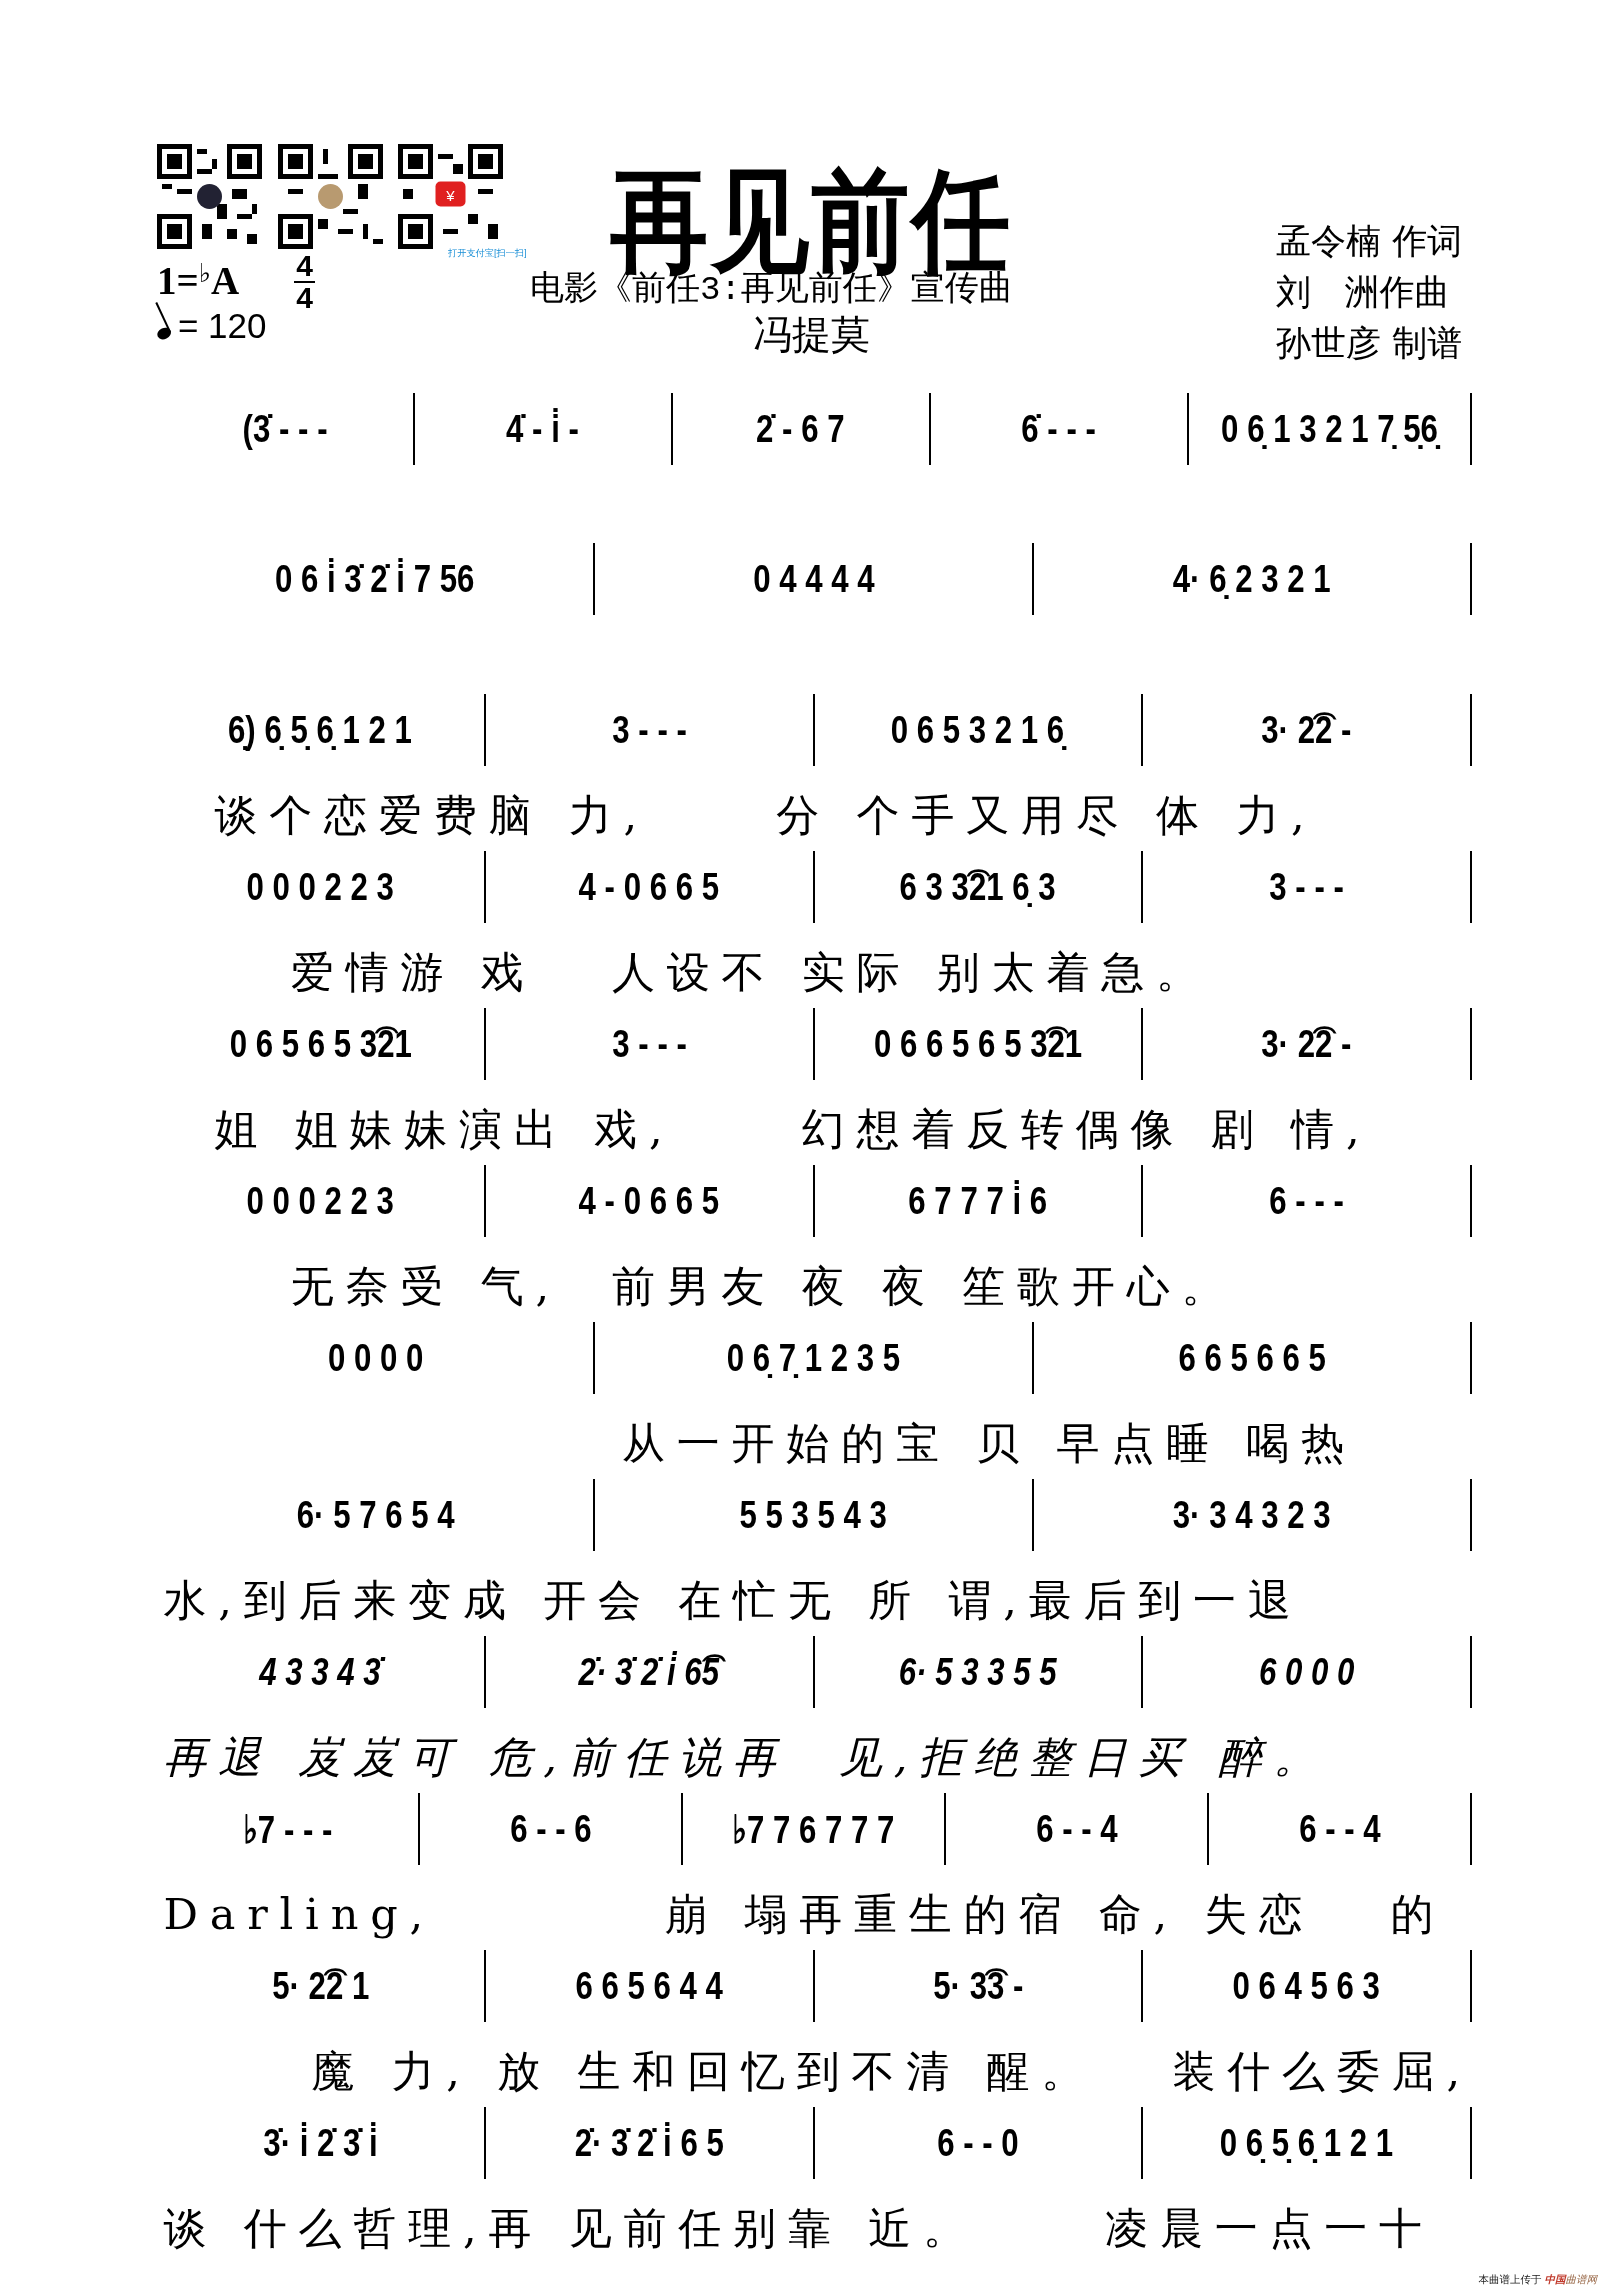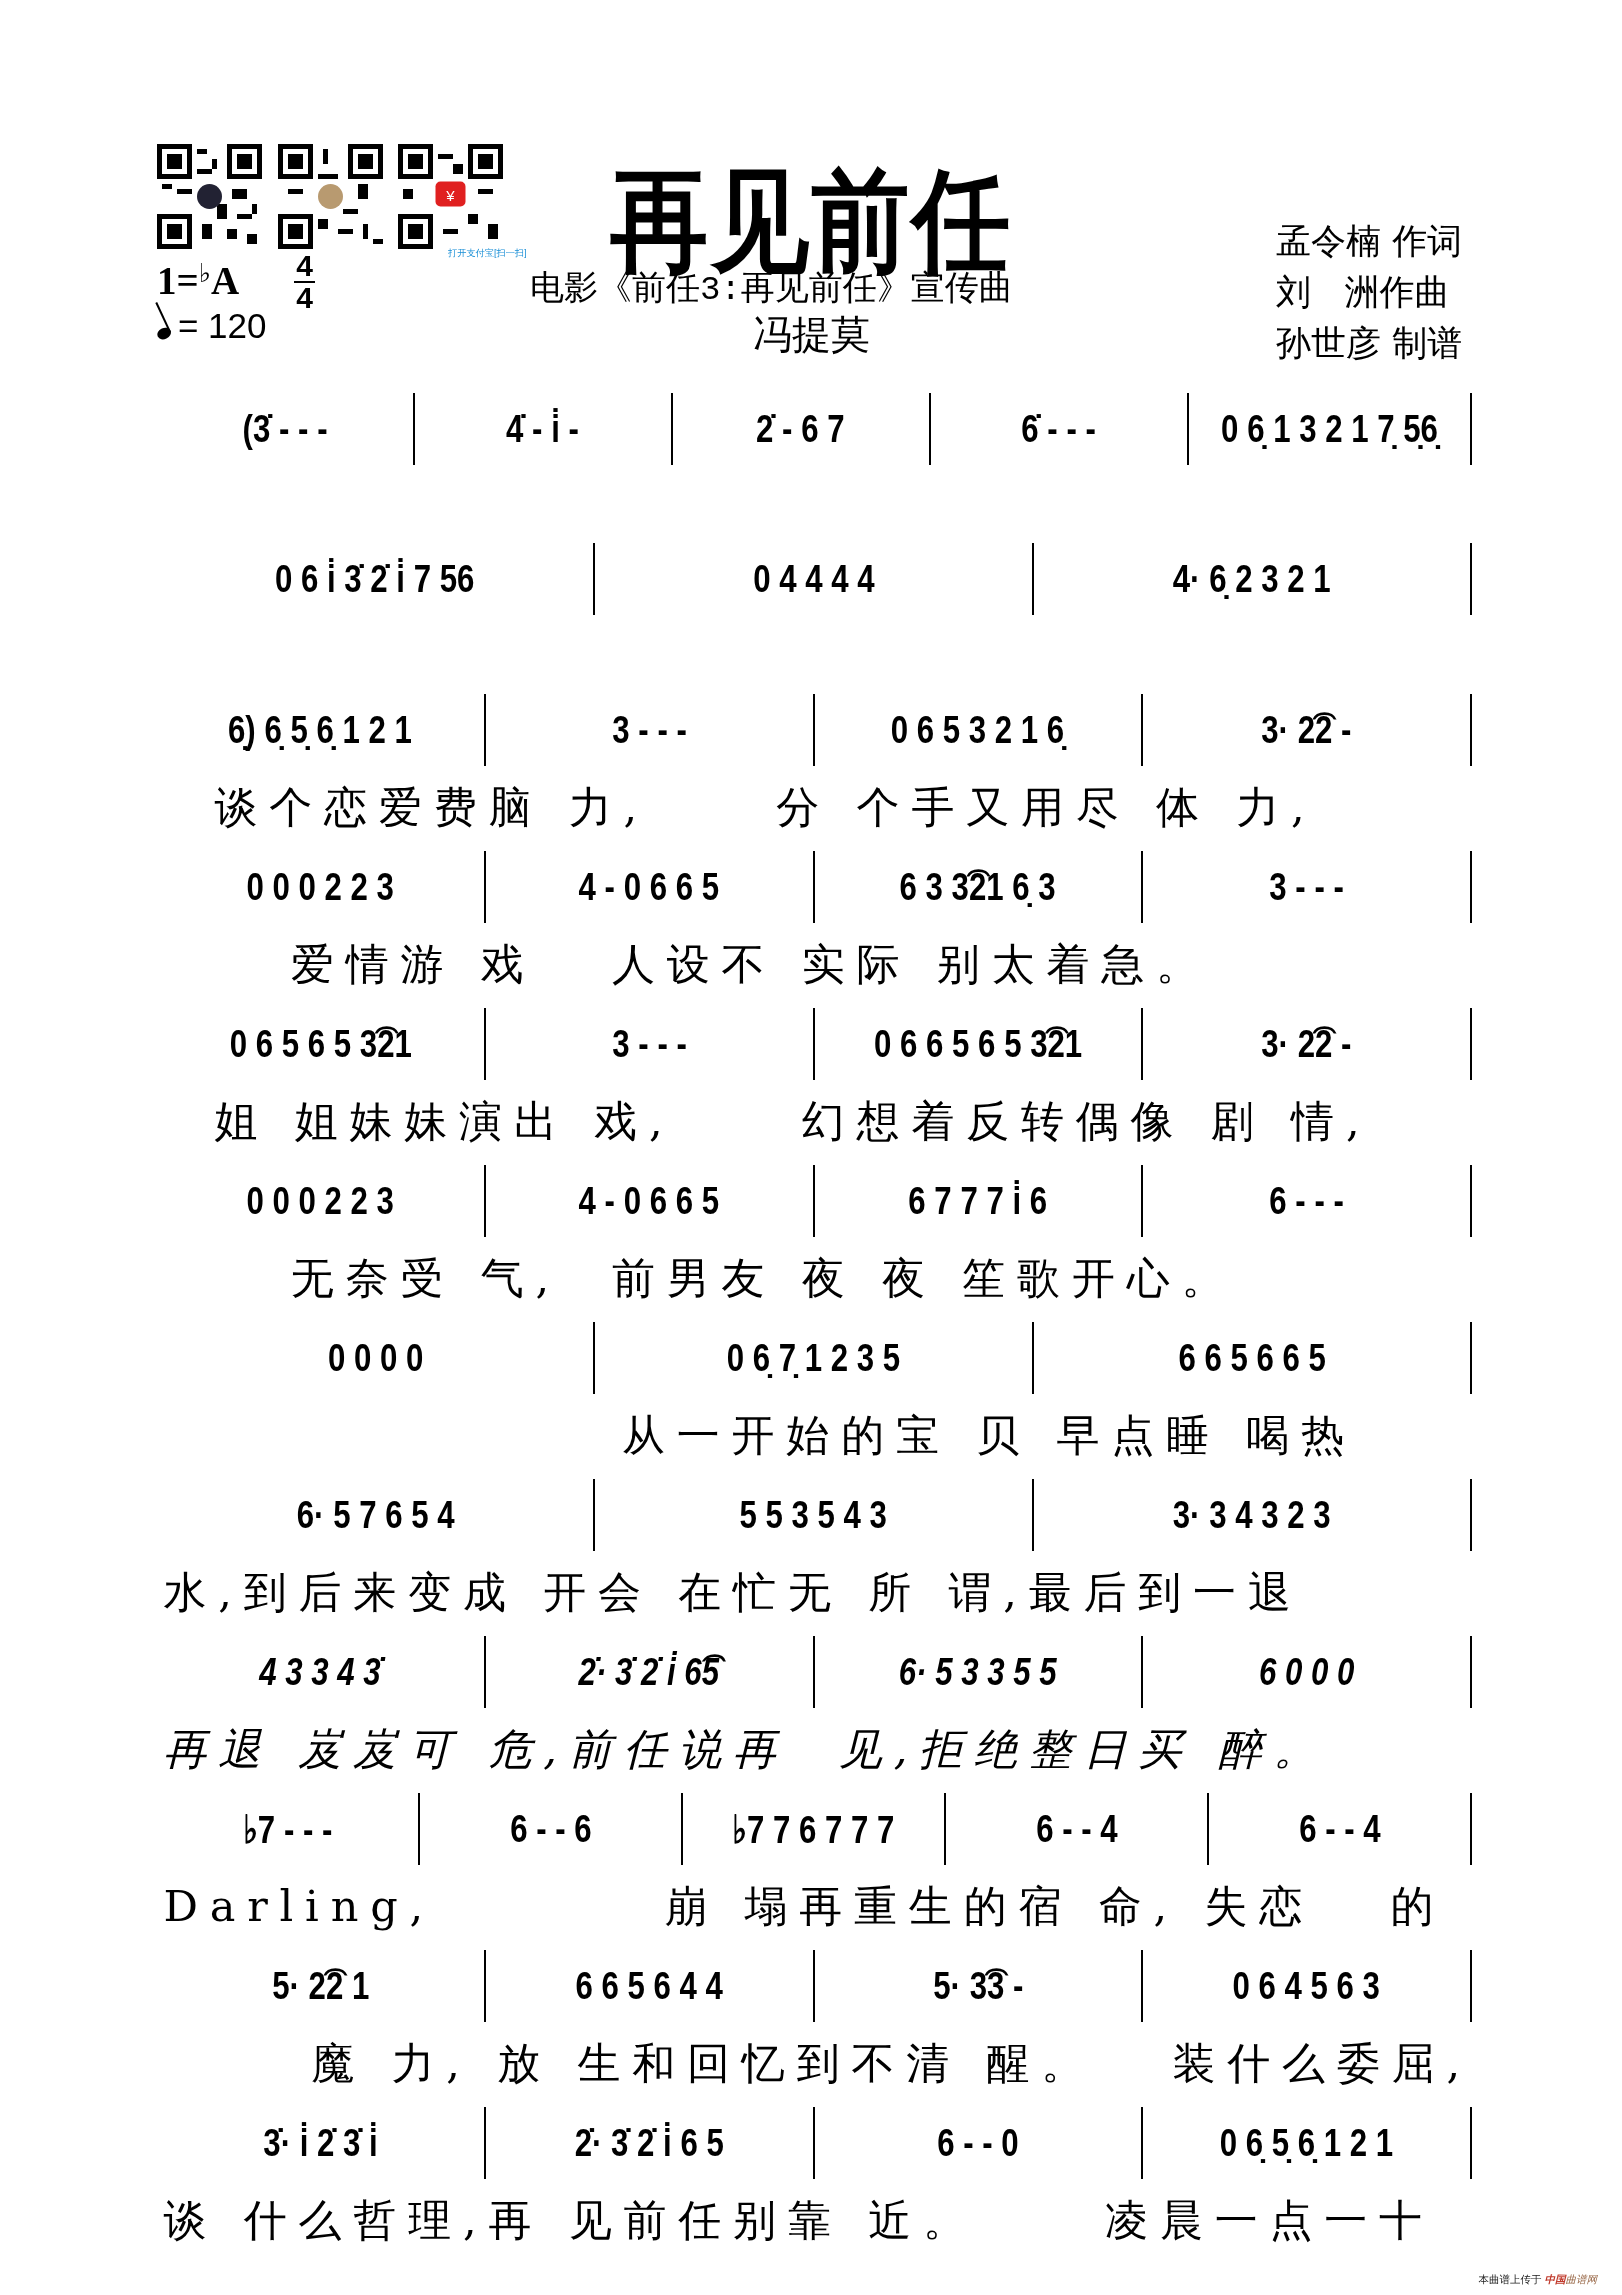--- a/index.html
+++ b/index.html
@@ -30,21 +30,21 @@
   .tempo .note::after { content:""; position:absolute; right:0; bottom:3.9px; width:2px;
                         height:33px; background:#000; }
 
   .row { position:absolute; left:157px; width:1315px; }
   .staff { position:relative; height:72px; display:flex; align-items:center; }
   .measure { flex:1; display:flex; justify-content:space-around; align-items:center;
              height:100%; border-right:2px solid #000; padding:0 5.2px; box-sizing:border-box; }
   .tok { font-size:39px; font-weight:bold; font-family:"Liberation Sans Narrow","Liberation Sans",sans-serif;
          transform:scaleX(0.8); white-space:pre; position:relative; }
   .lyric { font-size:43px; font-family:"DejaVu Serif", serif; letter-spacing:11.8px;
-           white-space:pre; padding-left:6.5px; margin-top:13px; }
+           white-space:pre; padding-left:6.5px; margin-top:21px; }
   .footer { position:absolute; right:26px; bottom:7.9px; font-size:10.5px; color:#222; }
   .footer .brand { color:#c0392b; font-weight:bold; font-style:italic; }
   .footer .brand2 { color:#9a6a4a; font-weight:normal; font-style:italic; }
 </style>
 </head>
 <body>
 
 <div class="qr" style="left:157px;">
   <svg viewBox="0 0 21 21">
     <rect width="21" height="21" fill="#fff"></rect>

